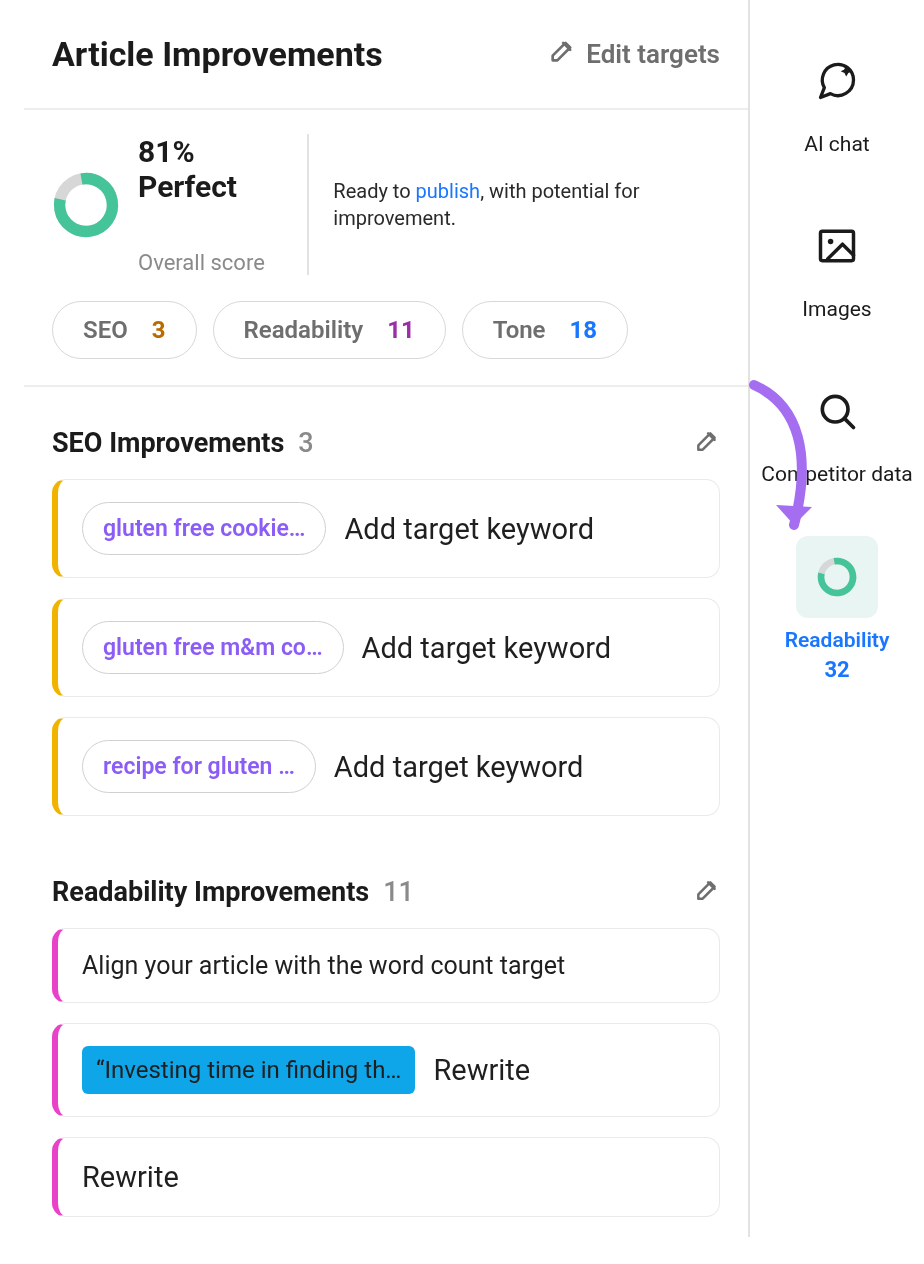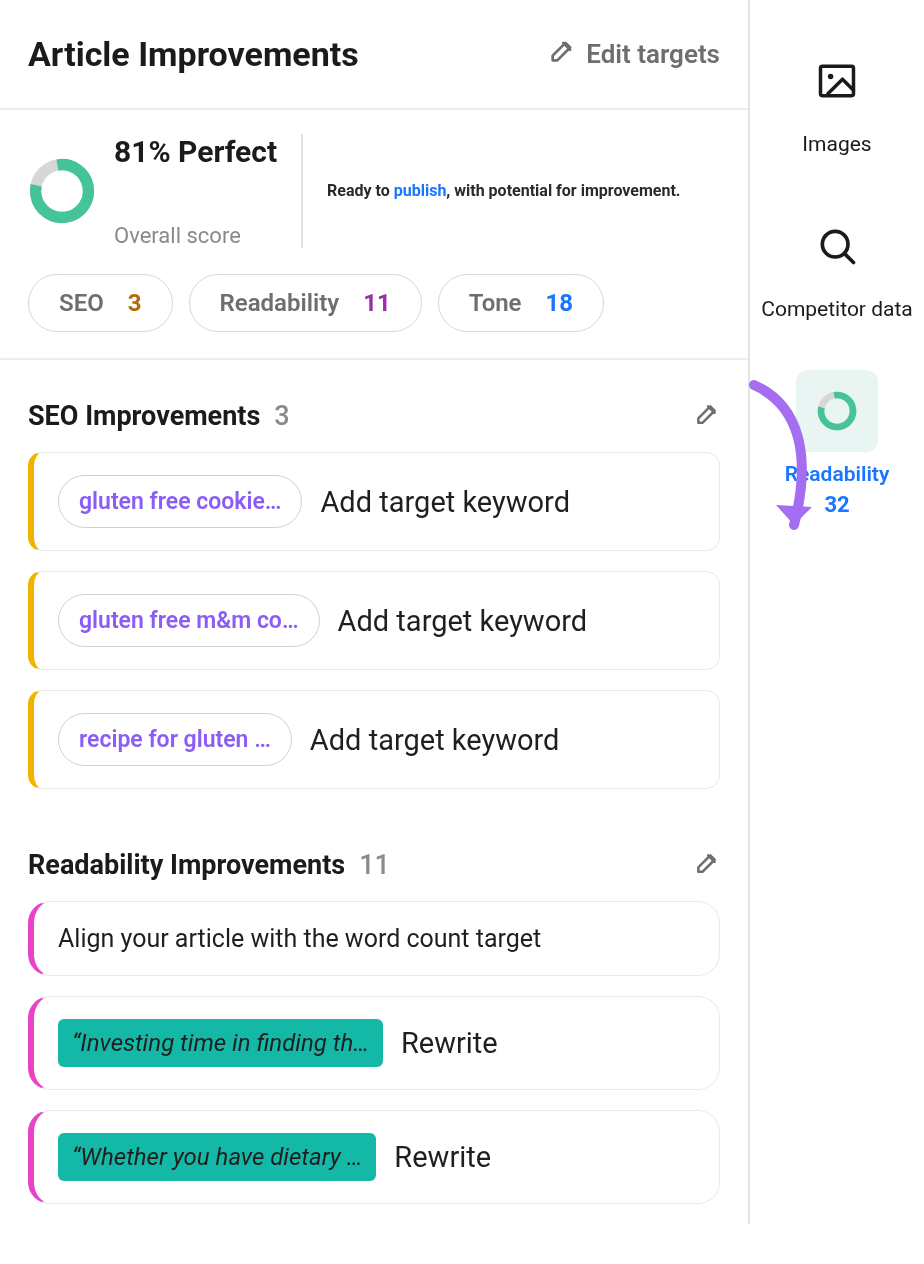--- a/index.html
+++ b/index.html
@@ -6,20 +6,21 @@
   html, body {
     margin: 0; padding: 0;
     font-family: -apple-system, BlinkMacSystemFont, "Segoe UI", Roboto, Helvetica, Arial, sans-serif;
     background: #fff;
     color: #1b1b1b;
     width: 924px;
   }
   .app {
     display: flex;
     width: 924px;
+    padding-left: 24px;
   }
   .main {
     flex: 1;
     border-right: 2px solid #e2e2e2;
   }
   .side {
     width: 174px;
     padding: 40px 4px 0 4px;
     display: flex;
     flex-direction: column;
@@ -72,28 +73,27 @@
     justify-content: center;
     gap: 44px;
   }
   .score-big {
     font-size: 30px;
     font-weight: 700;
   }
   .score-sub {
     font-size: 22px;
     color: #8a8a8a;
-    margin-top: 10px;
+    margin-top: 2px;
   }
   .score-desc {
     padding-left: 24px;
-    font-size: 16px;
+    font-size: 20px;
     color: #2a2a2a;
     line-height: 1.35;
-    font-weight: bold;
   }
   .score-desc a {
     color: #1976ff;
     text-decoration: none;
   }
 
   .chips {
     display: flex;
     gap: 16px;
     margin-top: 26px;
@@ -147,44 +147,43 @@
     border-left: 6px solid;
     border-radius: 14px;
     padding: 22px 24px;
     margin-bottom: 20px;
     display: flex;
     align-items: center;
     gap: 18px;
     cursor: pointer;
   }
   .card.orange { border-left-color: #f0b400; }
-  .card.pink   { border-left-color: #e843c8; border-radius: 22px; }
+  .card.pink   { border-left-color: #e843c8; }
 
   .kw-chip {
     border: 1px solid #d0d0d0;
     border-radius: 999px;
     padding: 12px 20px;
     color: #8b5cf6;
     font-size: 23px;
     font-weight: 600;
     white-space: nowrap;
     max-width: 280px;
     overflow: hidden;
     text-overflow: ellipsis;
   }
   .card-label {
     font-size: 29px;
     color: #1f1f1f;
   }
 
   .quote-chip {
-    background: #14b8a6;
+    background: #0ea5e9;
     border-radius: 6px;
     padding: 10px 14px;
-    font-style: italic;
     font-size: 24px;
     color: #1f1f1f;
     max-width: 400px;
     white-space: nowrap;
     overflow: hidden;
     text-overflow: ellipsis;
   }
   .card-text {
     font-size: 25px;
     color: #1f1f1f;
@@ -326,29 +325,37 @@
       </div>
 
       <div class="card pink">
         <span class="card-text">Align your article with the word count target</span>
       </div>
       <div class="card pink">
         <span class="quote-chip">“Investing time in finding th…</span>
         <span class="card-label">Rewrite</span>
       </div>
       <div class="card pink">
-        <span class="quote-chip">“Whether you have dietary …</span>
         <span class="card-label">Rewrite</span>
       </div>
     </div>
 
   </div>
 
   <div class="side">
 
+    <div class="side-item">
+      <div class="side-icon-box">
+        <svg width="44" height="44" viewBox="0 0 24 24" fill="none" stroke="#1b1b1b" stroke-width="1.8" stroke-linecap="round" stroke-linejoin="round">
+          <path d="M21 11.5a8.5 8.5 0 0 1-12.6 7.4L3 21l2.1-5.4A8.5 8.5 0 1 1 21 11.5z"></path>
+          <path d="M17 4l.9 1.8L20 6.7l-1.8.9L17 9.5l-.9-1.8L14 6.7l1.8-.9z" fill="#1b1b1b" stroke="none"></path>
+        </svg>
+      </div>
+      <div class="label">AI chat</div>
+    </div>
 
     <div class="side-item">
       <div class="side-icon-box">
         <svg width="44" height="44" viewBox="0 0 24 24" fill="none" stroke="#1b1b1b" stroke-width="1.9" stroke-linecap="round" stroke-linejoin="round">
           <rect x="3" y="4" width="18" height="16" rx="1"></rect>
           <circle cx="8.5" cy="9.5" r="1.5" fill="#1b1b1b" stroke="none"></circle>
           <path d="M21 17l-6-6-8 8"></path>
         </svg>
       </div>
       <div class="label">Images</div>

